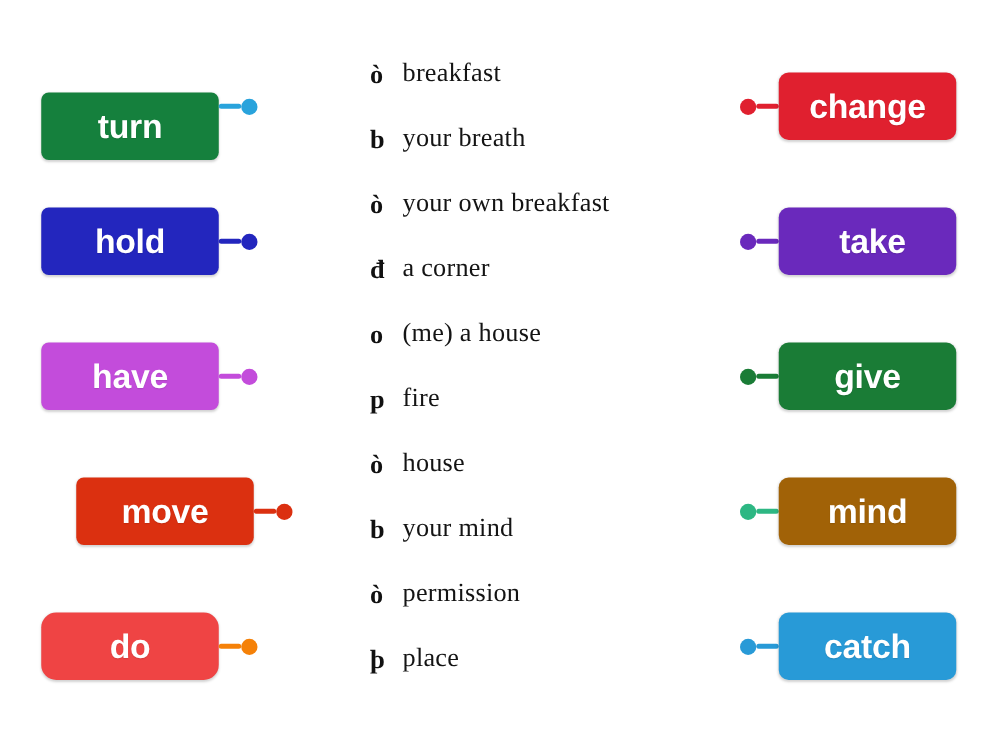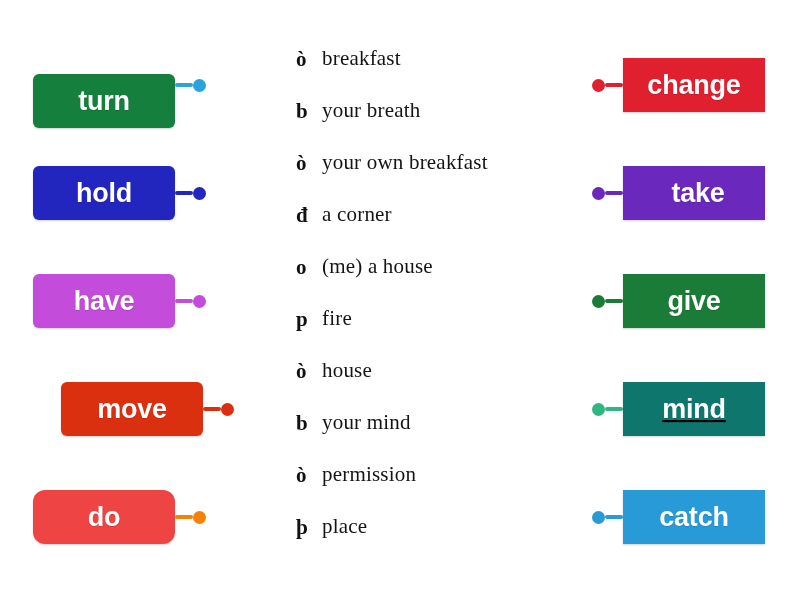--- a/index.html
+++ b/index.html
@@ -25,21 +25,21 @@
   
   .tile-row {
     position: absolute;
     display: flex;
     align-items: center;
     height: 54px;
   }
   .tile {
     height: 54px;
     width: 142px;
-    border-radius: 0;
+    border-radius: 8px;
     display: flex;
     align-items: center;
     justify-content: center;
     box-sizing: border-box;
     box-shadow: 0 1px 2px rgba(0,0,0,0.18);
     cursor: pointer;
   }
   .tile-label {
     color: #ffffff;
     font-family: "Liberation Sans", sans-serif;
@@ -235,21 +235,21 @@
     <div class="tile" style="background: rgb(26, 124, 54);">
       <span class="tile-label">give</span>
     </div>
   </div>
 
   <div class="tile-row row-right" style="top:382px;">
     <div class="connector">
       <div class="conn-dot" style="background: rgb(45, 183, 131);"></div>
       <div class="conn-line" style="background: rgb(45, 183, 131);"></div>
     </div>
-    <div class="tile" style="background: #0f766e; text-decoration: underline;">
+    <div class="tile" style="background: #a16207;">
       <span class="tile-label">mind</span>
     </div>
   </div>
 
   <div class="tile-row row-right" style="top:490px;">
     <div class="connector">
       <div class="conn-dot" style="background: rgb(40, 154, 215);"></div>
       <div class="conn-line" style="background: rgb(40, 154, 215);"></div>
     </div>
     <div class="tile" style="background: rgb(40, 154, 215);">

